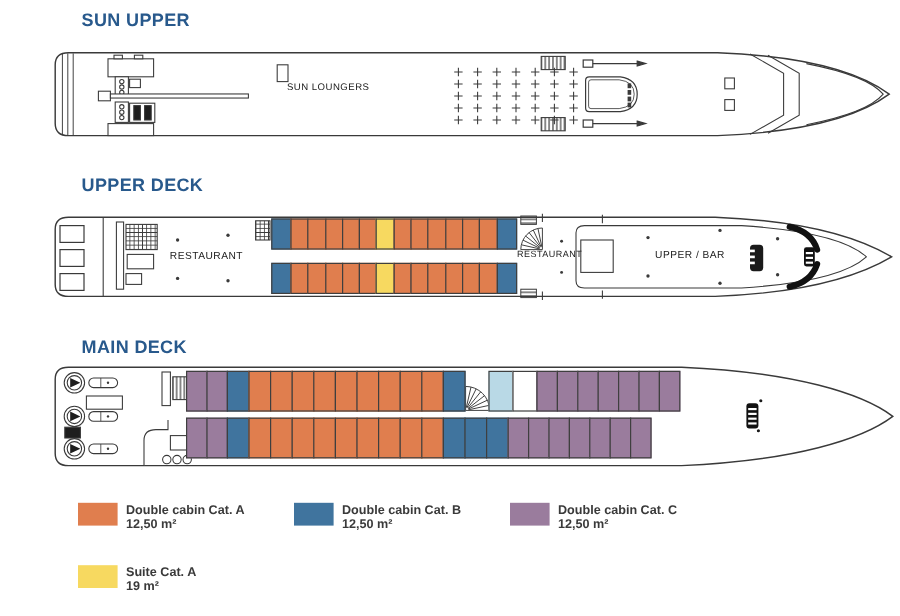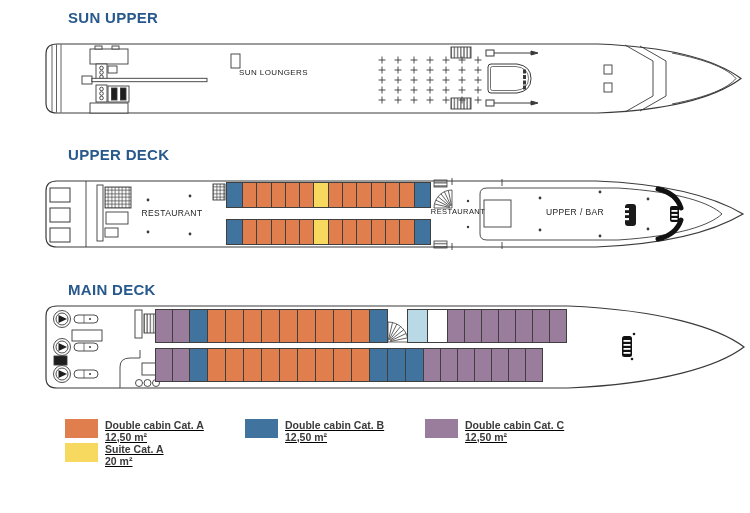--- a/index.html
+++ b/index.html
@@ -6,21 +6,21 @@
   .canvas{position:relative;width:750px;height:513px;background:#FFFFFF;overflow:hidden;
           font-family:"Liberation Sans",sans-serif;}
   .deck-title{position:absolute;left:68px;font-size:15px;font-weight:700;letter-spacing:.3px;}
   .deck-svg{position:absolute;}
   .ship-label{position:absolute;font-size:8.5px;color:#1B1B1B;letter-spacing:.4px;text-align:center;z-index:3;white-space:nowrap;}
   #cabin-layer{position:absolute;left:0;top:0;width:750px;height:513px;z-index:2;pointer-events:none;}
   .cabin-row{position:absolute;display:flex;}
   .cabin{box-sizing:border-box;height:100%;border:1px solid #3F3F3F;margin-left:-1px;flex:none;}
   .cabin:first-child{margin-left:0;}
   .cabin.t{background:transparent !important;border-color:transparent;}
-  .legend{position:absolute;left:65px;top:419px;display:grid;grid-template-columns:180px 180px 220px;row-gap:0;z-index:3;text-decoration:underline;}
+  .legend{position:absolute;left:65px;top:419px;display:grid;grid-template-columns:180px 180px 220px;row-gap:28px;z-index:3;}
   .legend-item{display:flex;align-items:flex-start;}
   .swatch{width:33px;height:19px;margin-right:7px;flex:none;}
   .legend-text{display:flex;flex-direction:column;font-size:10.5px;font-weight:700;color:#3A3A3A;line-height:11.5px;padding-top:1px;}
 </style>
 </head>
 <body>
 
 <div class="canvas">
 
   <div class="deck-title" style="top: 9px; color: rgb(40, 89, 140);">SUN UPPER</div>
@@ -389,18 +389,18 @@
         <span class="swatch" style="background: rgb(154, 124, 157);"></span>
         <span class="legend-text">
           <span>Double cabin Cat. C</span>
           <span>12,50 m²</span>
         </span>
       </div>
       <div class="legend-item">
         <span class="swatch" style="background: rgb(247, 217, 96);"></span>
         <span class="legend-text">
           <span>Suite Cat. A</span>
-          <span>20 m²</span>
+          <span>19 m²</span>
         </span>
       </div>
     </div>
 
 </div>
 
 </body></html>

